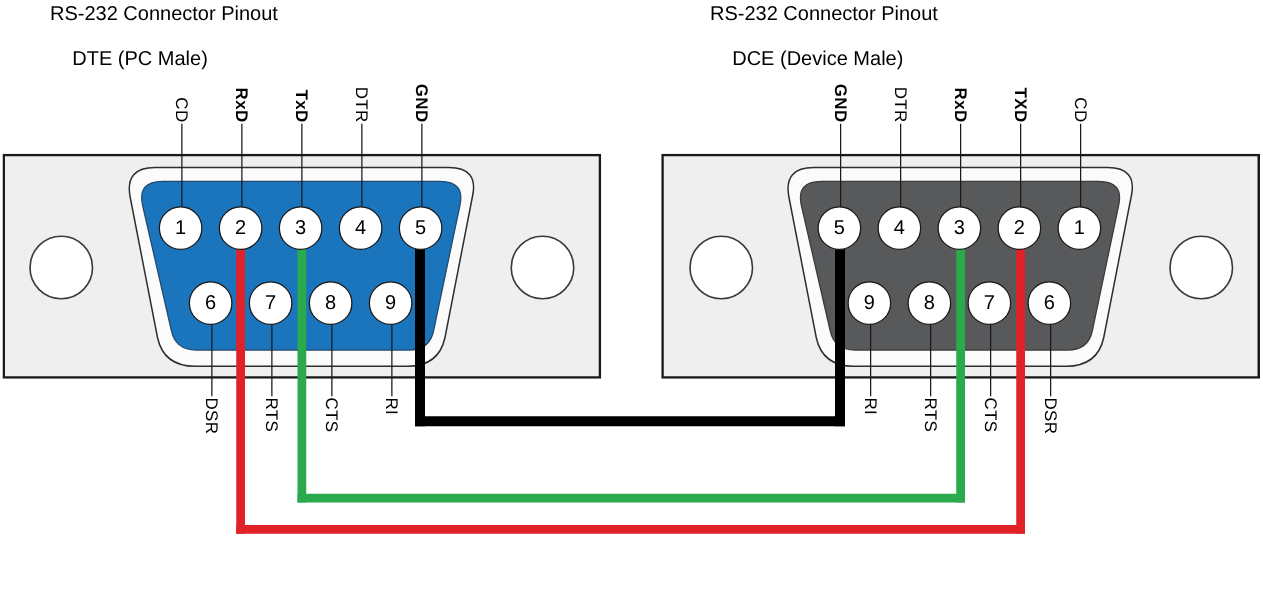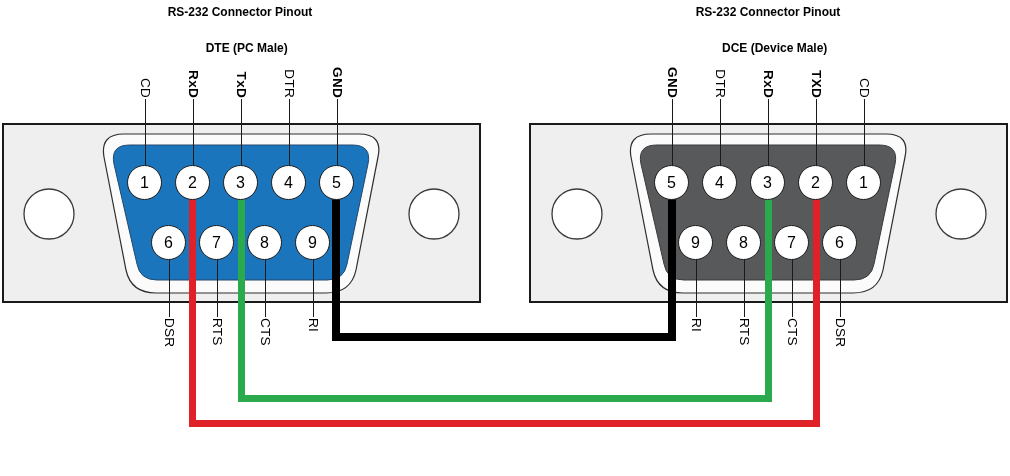--- a/index.html
+++ b/index.html
@@ -1,22 +1,22 @@
 <!DOCTYPE html>
 <html><head>
 <meta charset="utf-8">
 <style>
   html,body { margin:0; padding:0; background:#fff; }
   #stage {
     position:relative; width:1010px; height:476px; overflow:hidden;
     background:#fff; font-family:"Liberation Sans", sans-serif; color:#000;
   }
   .title {
-    position:absolute; width:400px; text-align:center;
-    font-weight:bold; font-size:12px; line-height:18px; white-space:pre;
+    position:absolute; width:400px; 
+    font-weight:normal; font-size:16px; line-height:18px; white-space:pre;
   }
   .conn { position:absolute; top:123px; }
   .stem { position:absolute; width:1px; background:#1a1a1a; }
   .wire { position:absolute; }
   .pin {
     position:absolute; width:33px; height:33px; border:1.5px solid #1a1a1a;
     border-radius:50%; background:#fff; display:flex; align-items:center;
     justify-content:center; font-size:16px; line-height:16px;
   }
   .vlabel {

